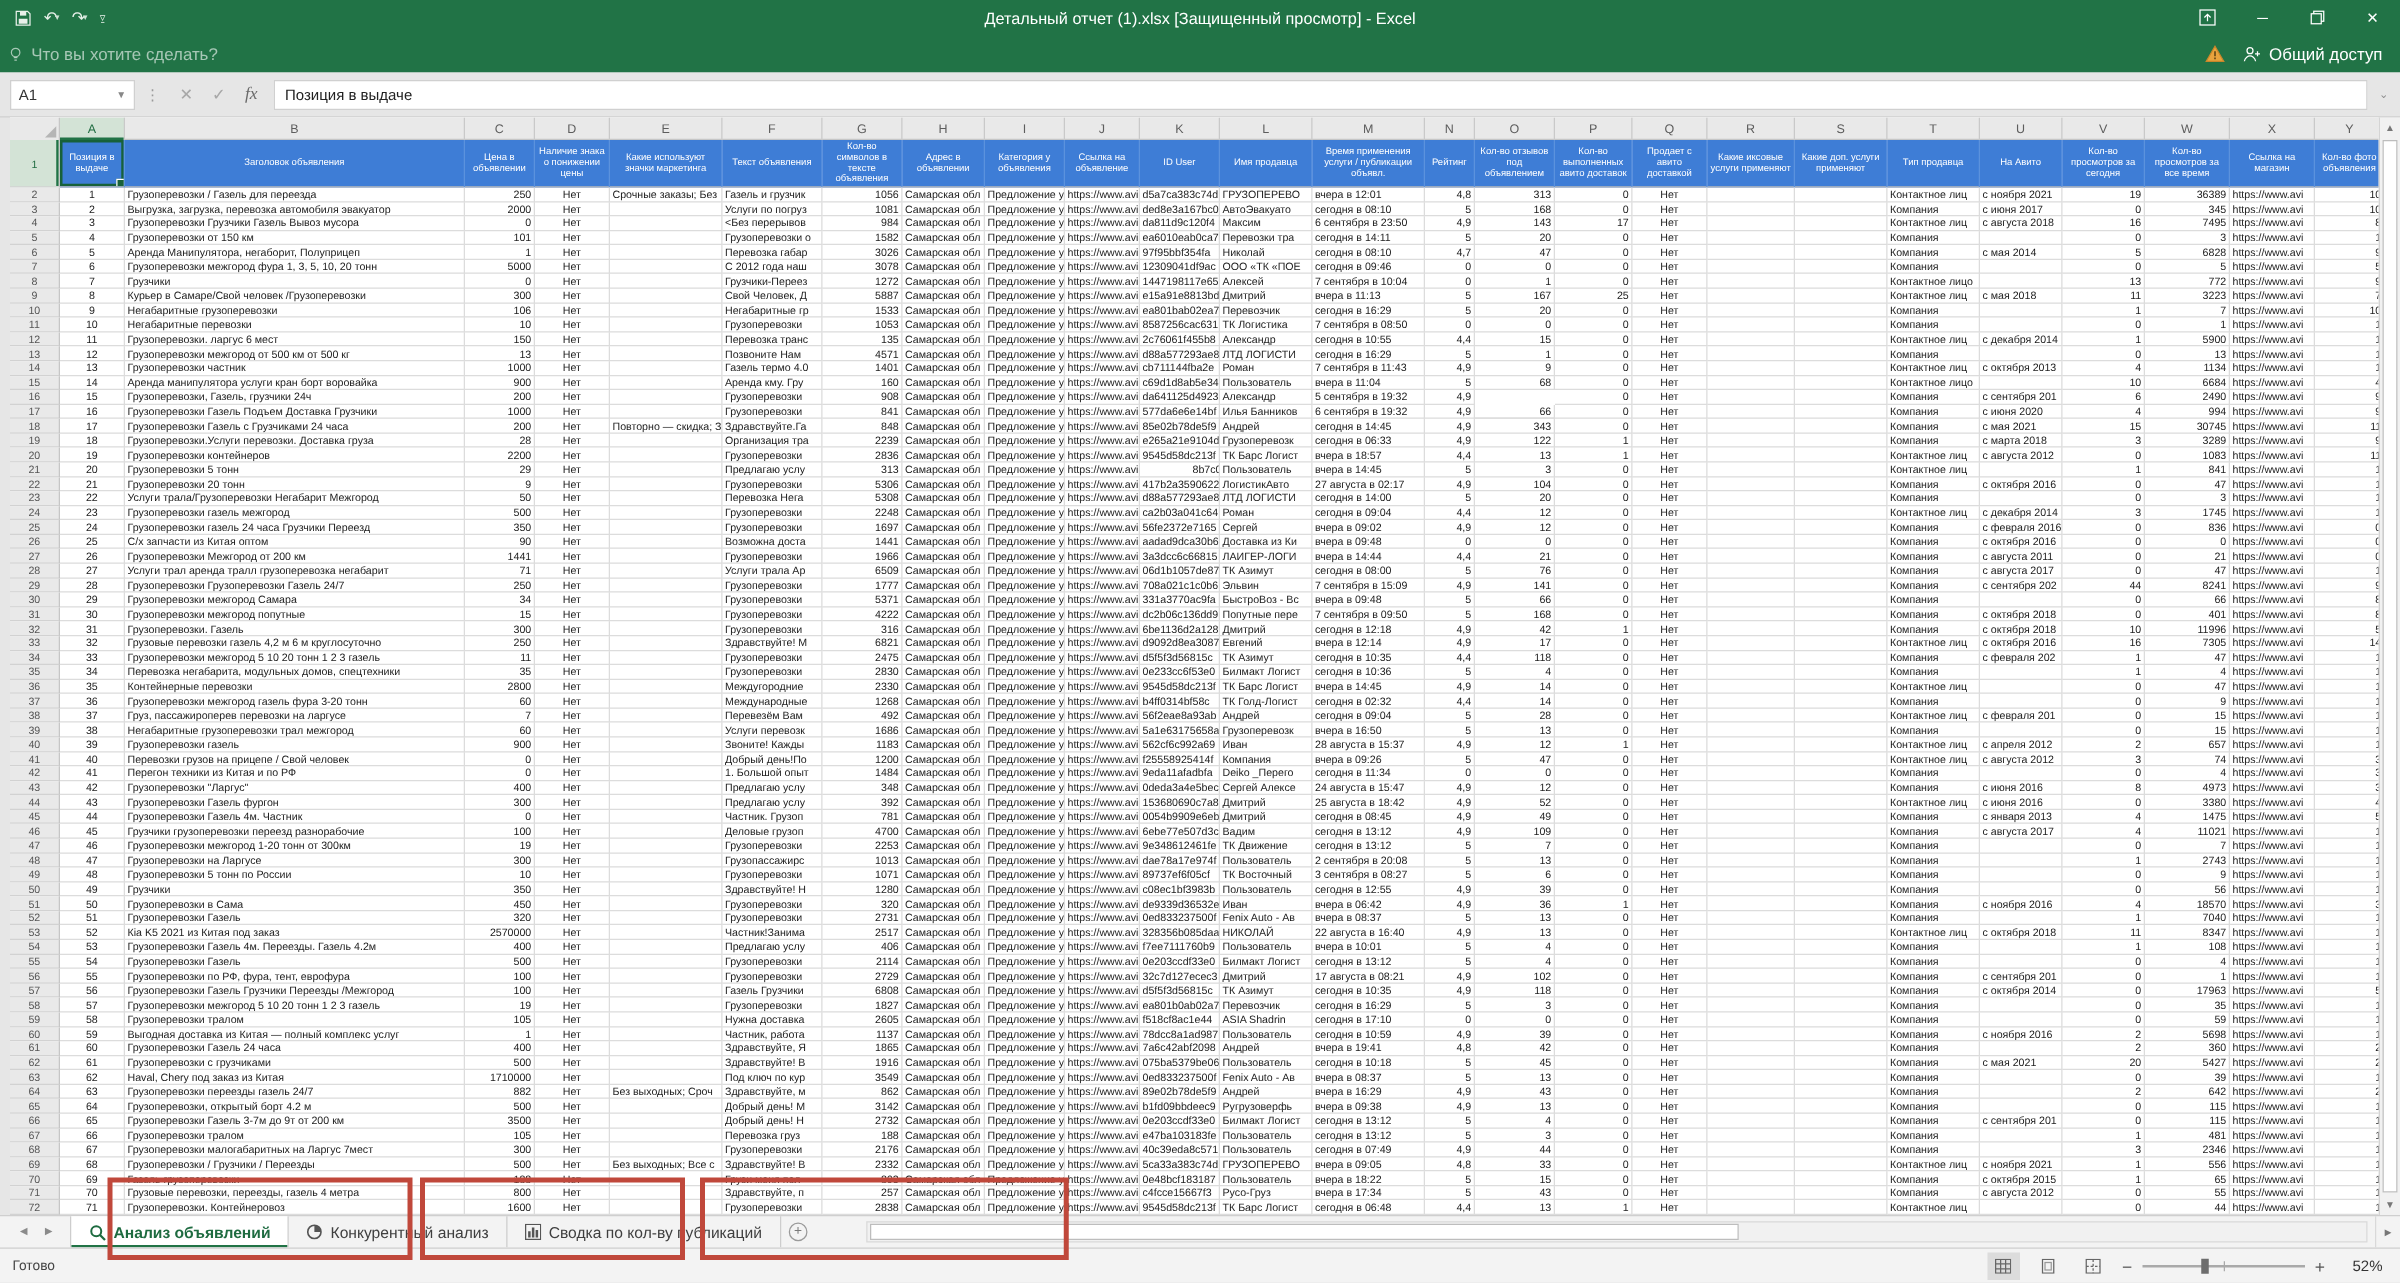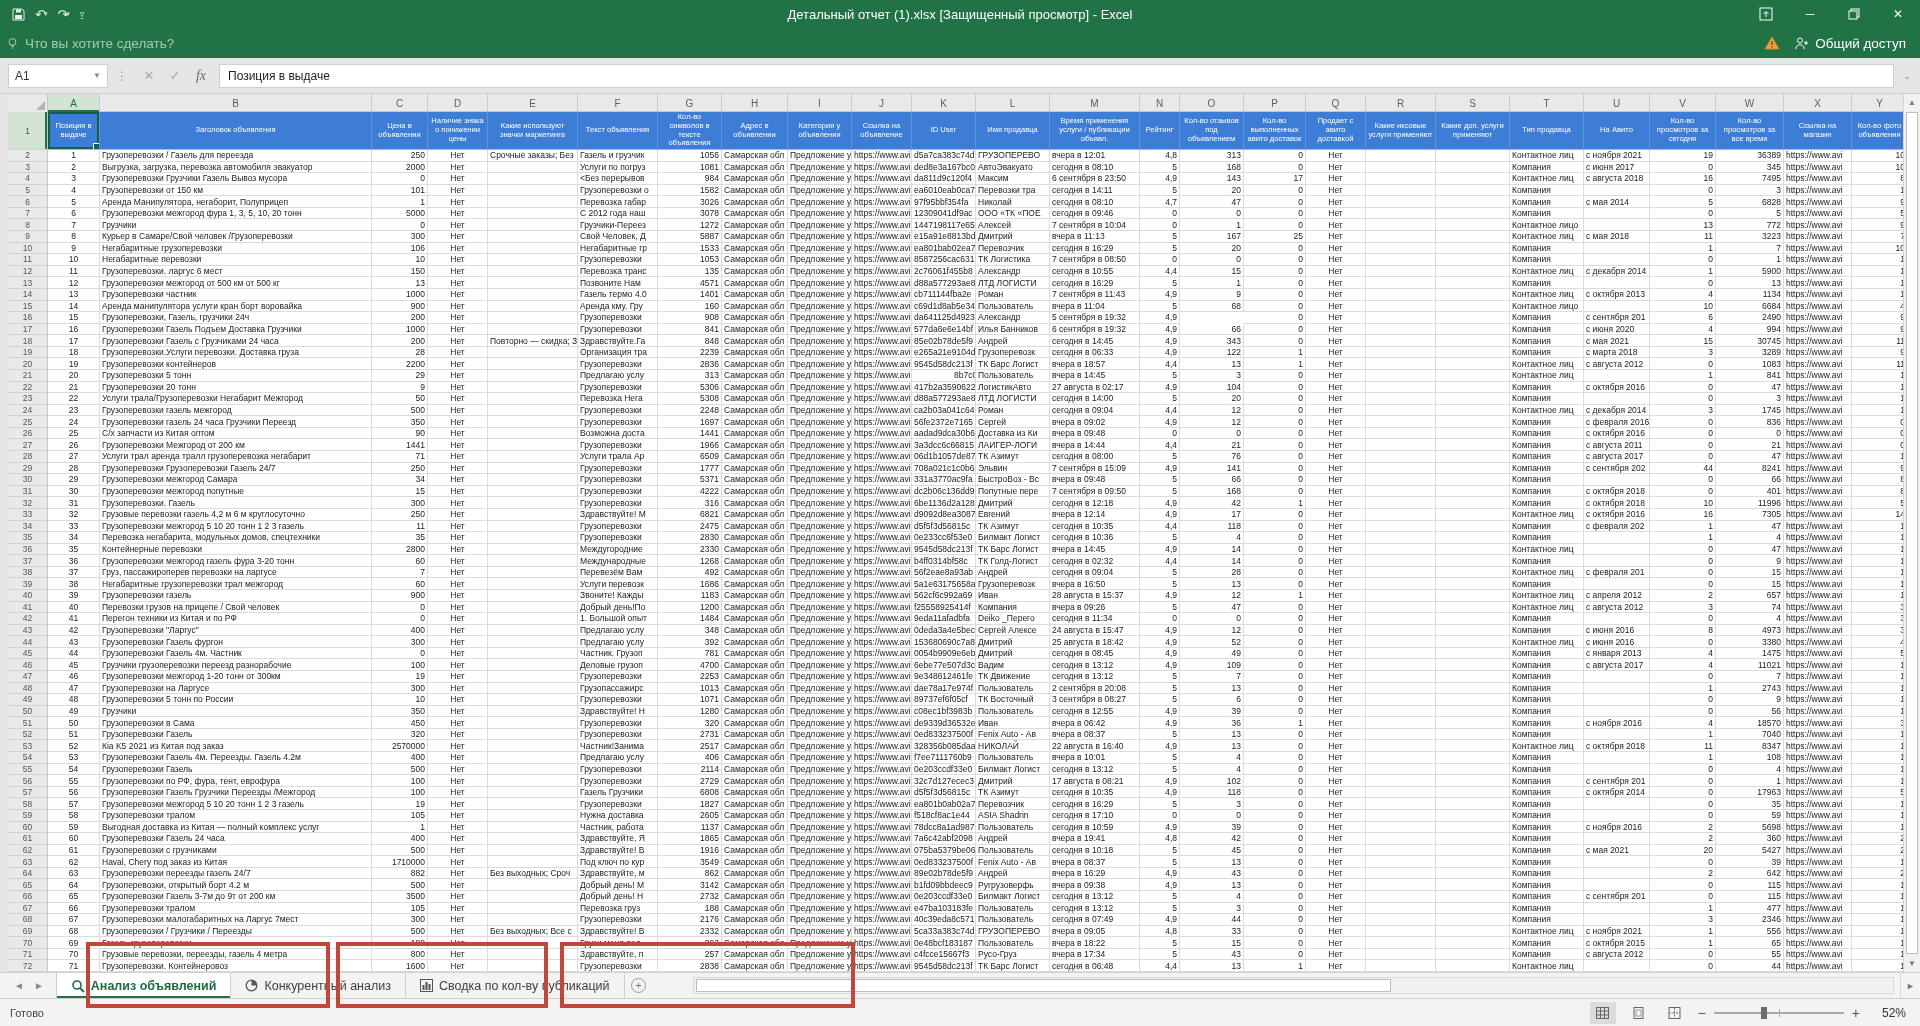--- a/index.html
+++ b/index.html
@@ -2088,21 +2088,21 @@
           <div class="cell" style="width: 90px;">сегодня в 13:12</div>
           <div class="cell al-r" style="width: 40px;">5</div>
           <div class="cell al-r" style="width: 64px;">3</div>
           <div class="cell al-r" style="width: 62px;">0</div>
           <div class="cell al-c" style="width: 60px;">Нет</div>
           <div class="cell" style="width: 70px;"></div>
           <div class="cell" style="width: 74px;"></div>
           <div class="cell" style="width: 74px;">Компания</div>
           <div class="cell" style="width: 66px;"></div>
           <div class="cell al-r" style="width: 66px;">1</div>
-          <div class="cell al-r" style="width: 68px;">477</div>
+          <div class="cell al-r" style="width: 68px;">481</div>
           <div class="cell" style="width: 68px;">https://www.avi</div>
           <div class="cell al-r" style="width: 56px;">1</div>
         </div>
         <div class="drow">
           <div class="rn">68</div>
           <div class="cell al-c" style="width: 52px;">67</div>
           <div class="cell" style="width: 272px;">Грузоперевозки малогабаритных на Ларгус 7мест</div>
           <div class="cell al-r" style="width: 56px;">300</div>
           <div class="cell al-c" style="width: 60px;">Нет</div>
           <div class="cell" style="width: 90px;"></div>

